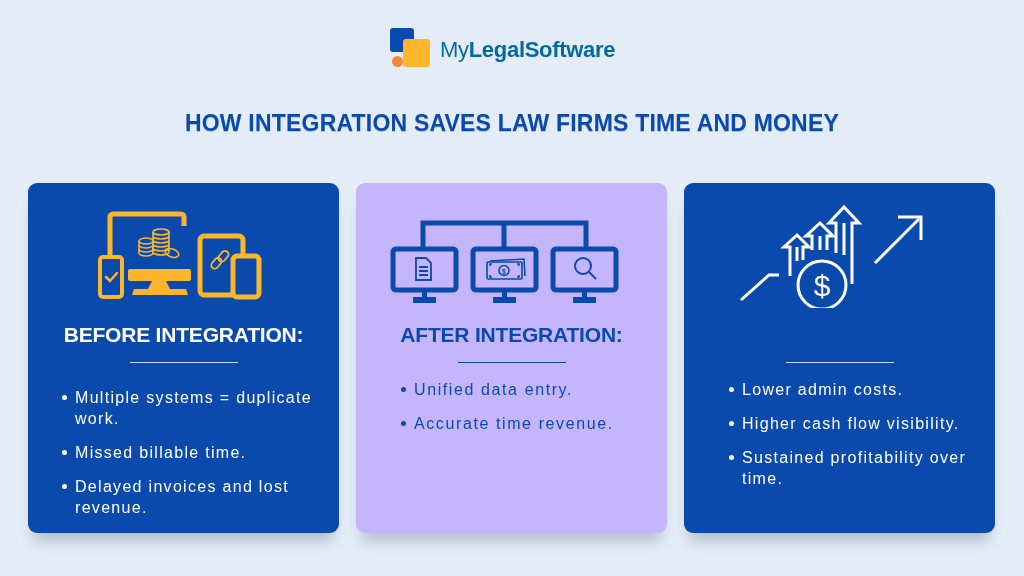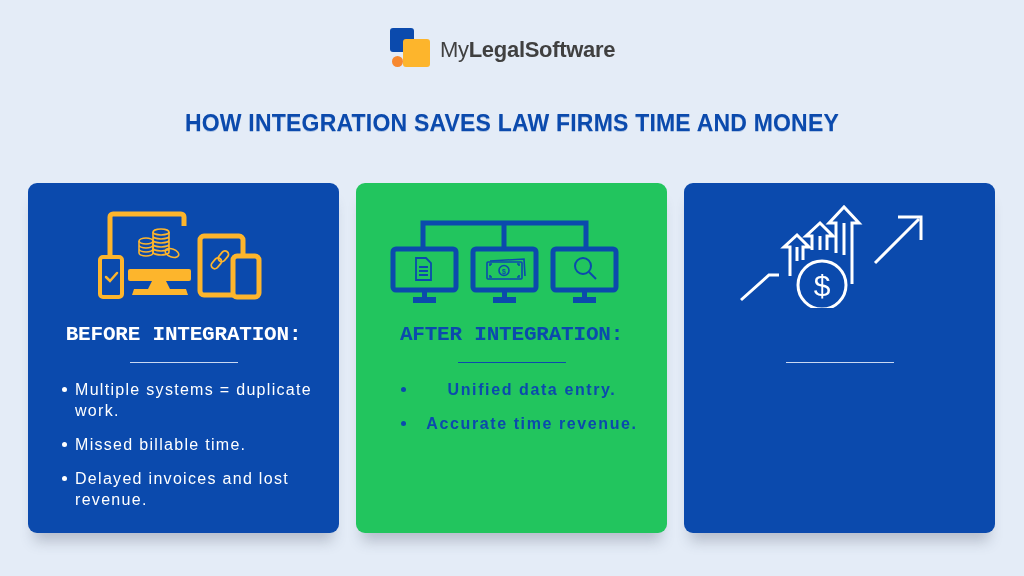--- a/index.html
+++ b/index.html
@@ -10,69 +10,69 @@
       position: relative;
     }
     .logo {
       position: absolute; left: 390px; top: 26px; height: 44px;
       display: flex; align-items: center; gap: 6px;
     }
     .logo-mark { position: relative; width: 44px; height: 44px; }
     .logo-mark .sq-blue { position: absolute; left: 0; top: 2px; width: 24px; height: 24px; background: #0b4aad; border-radius: 3px; }
     .logo-mark .sq-yellow { position: absolute; left: 13px; top: 13px; width: 27px; height: 28px; background: #fdb52c; border-radius: 3px; }
     .logo-mark .dot-orange { position: absolute; left: 2px; top: 30px; width: 11px; height: 11px; background: #f7882f; border-radius: 50%; }
-    .logo-text { font-family: "Liberation Sans", sans-serif; font-size: 22px; color: #404040; letter-spacing: -0.3px; margin-top: 4px; }
+    .logo-text { font-family: "Liberation Sans", sans-serif; font-size: 22px; color: #0369a1; letter-spacing: -0.3px; margin-top: 4px; }
     .logo-text .light { font-weight: 400; }
     .logo-text .bold { font-weight: 700; }
 
     .page-title {
       position: absolute; left: 0; right: 0; top: 110px;
       text-align: center;
       font-family: "Liberation Sans", sans-serif;
       font-weight: 700; font-size: 23px; color: #0b4aad;
       letter-spacing: 0.2px;
       text-shadow: 0 1px 0 rgba(11,74,173,0.25);
     }
 
     .card {
       position: absolute; top: 183px; width: 311px; height: 350px;
       border-radius: 9px;
       box-shadow: 0 14px 14px -6px rgba(60,70,90,0.28);
     }
     .card.blue { background: #0b4aad; color: #ffffff; }
-    .card.yellow { background: #22c55e; color: #0b4aad; }
+    .card.yellow { background: #c4b5fd; color: #0b4aad; }
     .card-1 { left: 28px; }
     .card-2 { left: 356px; }
     .card-3 { left: 684px; }
 
     .card-icon { position: absolute; left: 0; top: 0; width: 311px; height: 125px; }
     .card-title {
       position: absolute; left: 0; right: 0; top: 140px;
       text-align: center;
-      font-family: Liberation Mono, monospace; font-weight: 700;
+      font-family: Liberation Sans, sans-serif; font-weight: 700;
       font-size: 21px; letter-spacing: -0.2px;
     }
     .card-divider {
       position: absolute; top: 179px; left: 50%; width: 108px; margin-left: -54px;
       height: 1px;
     }
     .card.blue .card-divider { background: #c9d8f2; }
     .card.yellow .card-divider { background: #0b4aad; }
 
     .card-list { position: absolute; top: 196px; list-style: none; }
-    .card-1 .card-list { left: 33px; width: 260px; }
+    .card-1 .card-list { left: 33px; width: 260px; margin-top: 8px; }
     .card-2 .card-list { left: 44px; width: 250px; }
     .card-3 .card-list { left: 44px; width: 250px; }
     .card-list li {
       position: relative; padding-left: 14px;
       font-family: "Liberation Sans", sans-serif;
       font-size: 16px; line-height: 21px; letter-spacing: 1.3px;
       margin-bottom: 13px;
     }
-    .card.yellow .card-list li { font-weight: 700; letter-spacing: 1.6px; text-align: center; }
+    .card.yellow .card-list li { font-weight: 400; letter-spacing: 1.6px; }
     .card-list li::before {
       content: ""; position: absolute; left: 1px; top: 8px;
       width: 5px; height: 5px; border-radius: 50%; background: currentColor;
     }
   </style>
 </head>
 <body>
 
 <div class="logo">
   <div class="logo-mark">
@@ -188,13 +188,18 @@
       <path d="M160 40 V72"></path>
 
       <path d="M191 80 L235 36"></path>
       <path d="M214 34 H237 V57"></path>
 
       <circle cx="138" cy="102" r="24"></circle>
     </g>
     <text x="138" y="113" text-anchor="middle" font-family="Liberation Sans, sans-serif" font-size="30" fill="#ffffff">$</text>
   </svg>
   <div class="card-divider"></div>
+  <ul class="card-list">
+    <li>Lower admin costs.</li>
+    <li>Higher cash flow visibility.</li>
+    <li>Sustained profitability over time.</li>
+  </ul>
 </section>
 
 </body></html>

